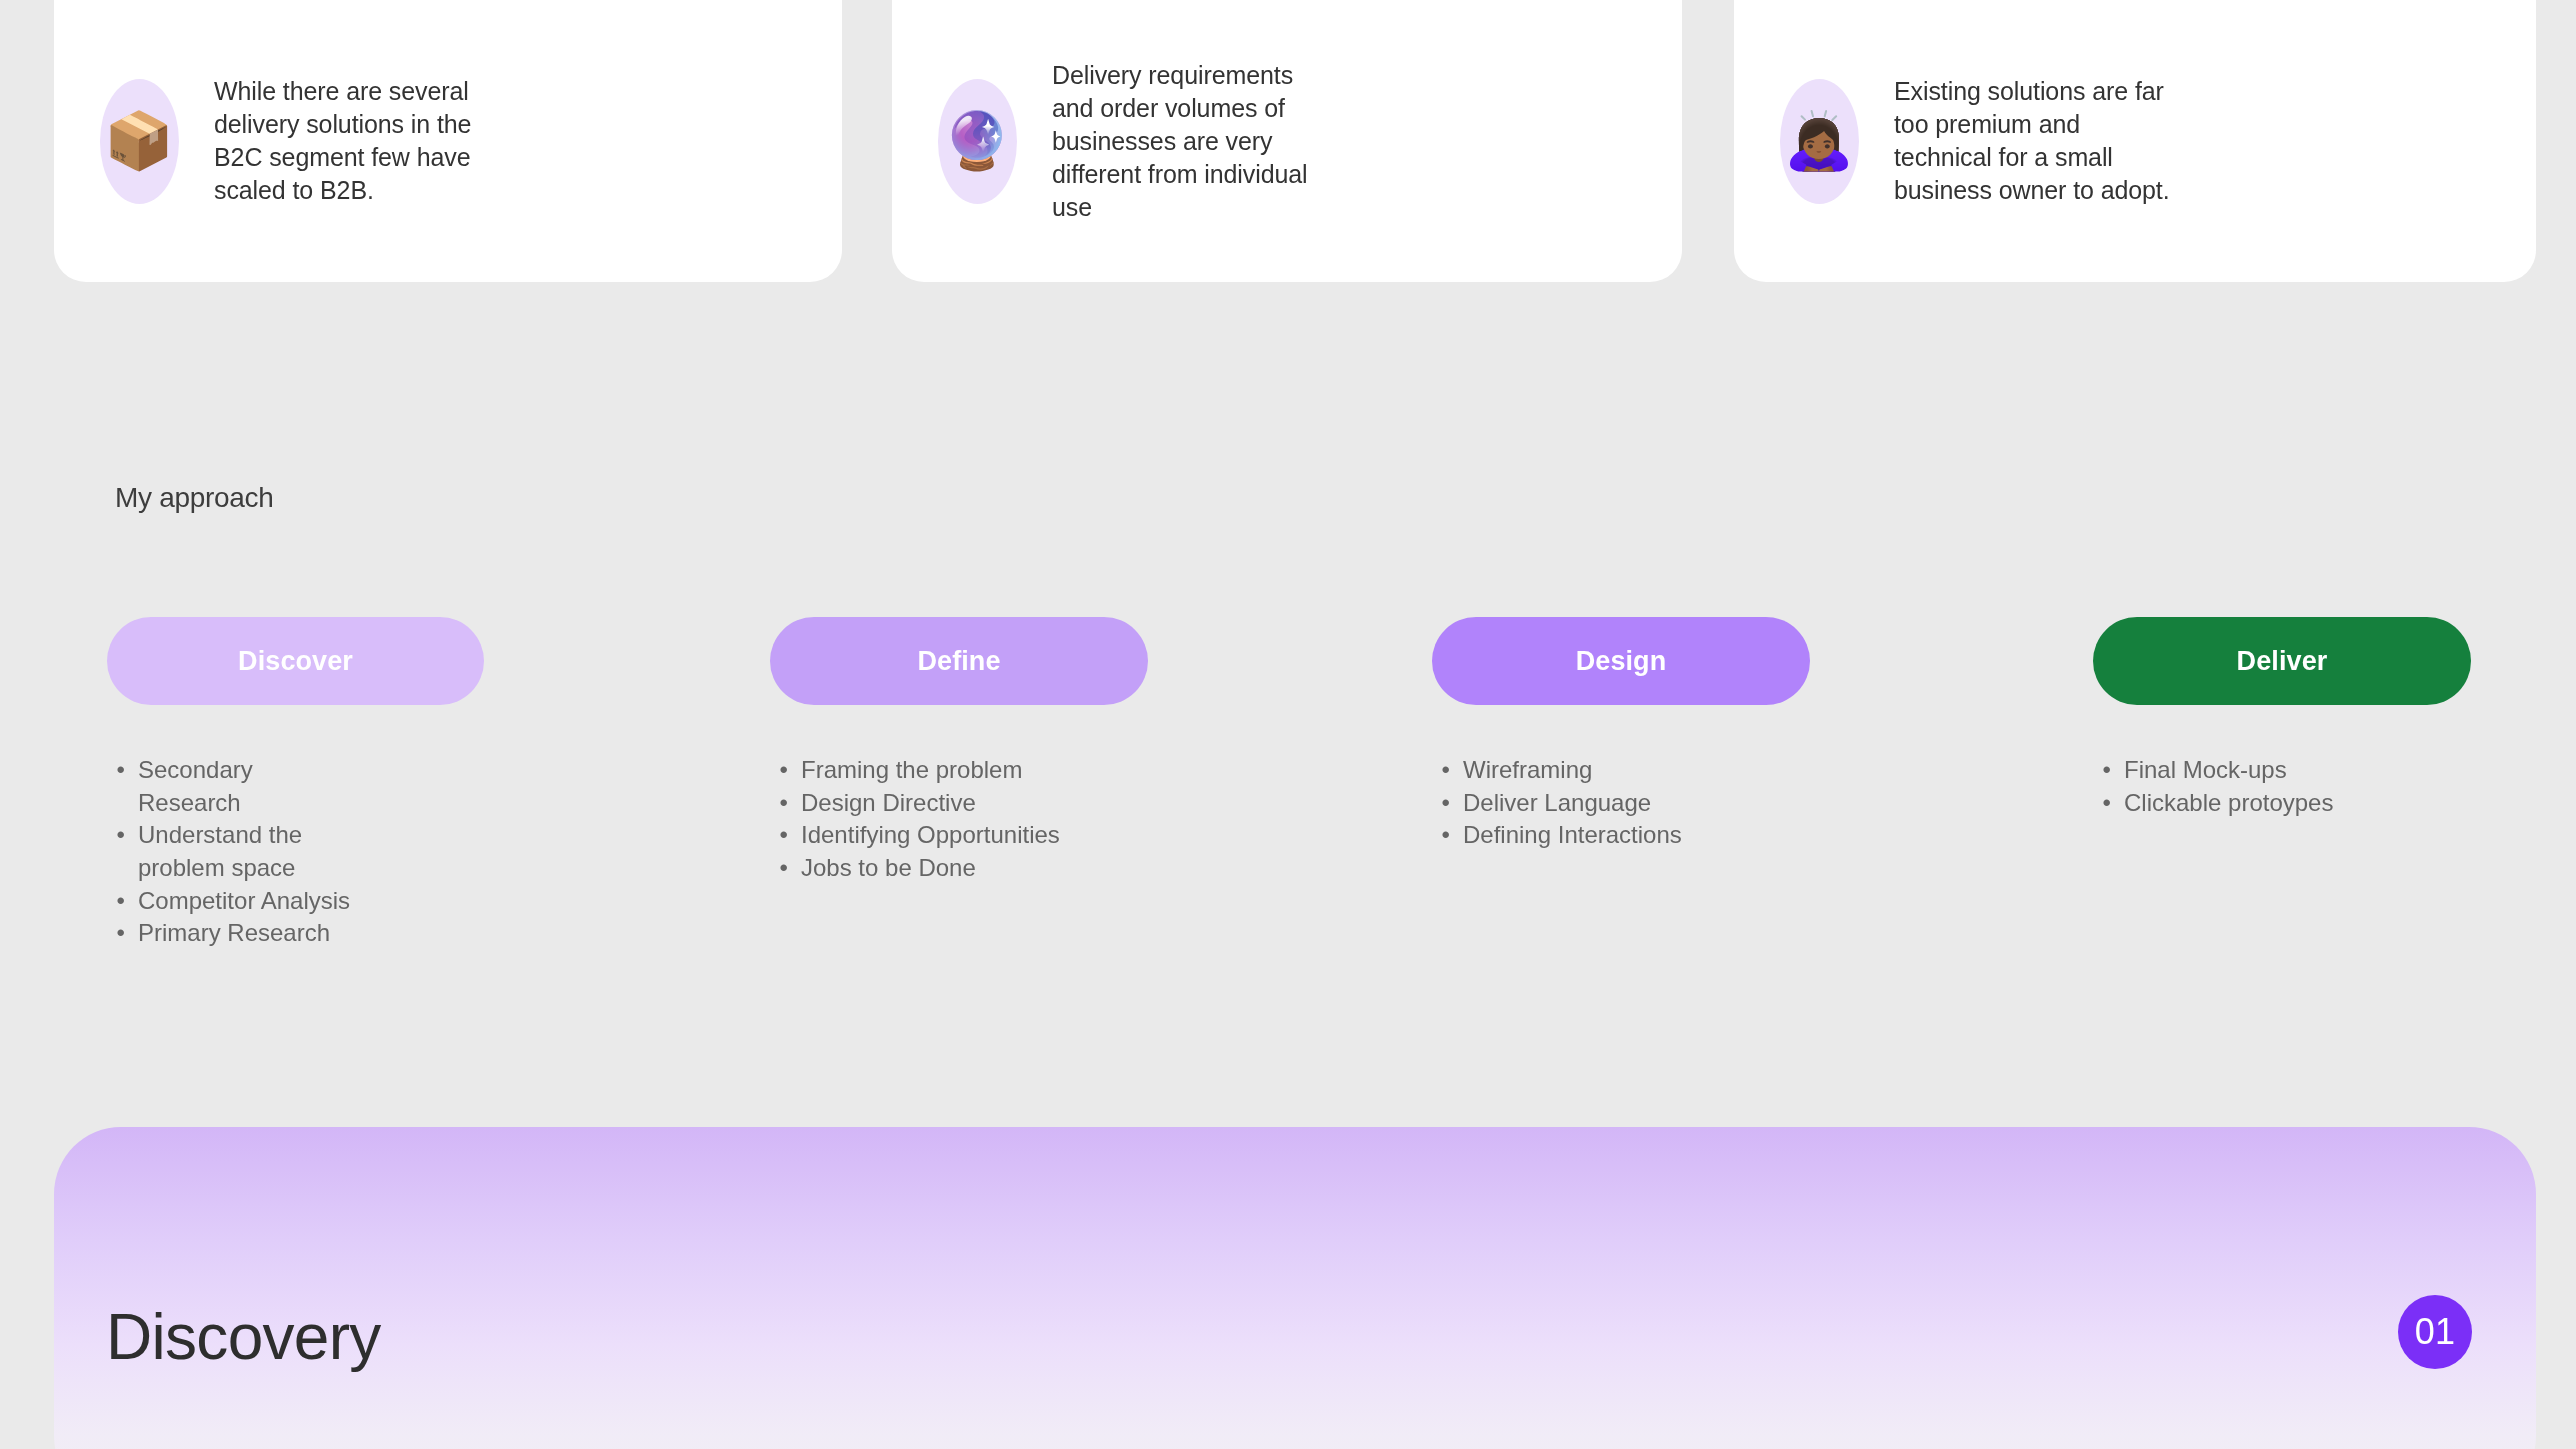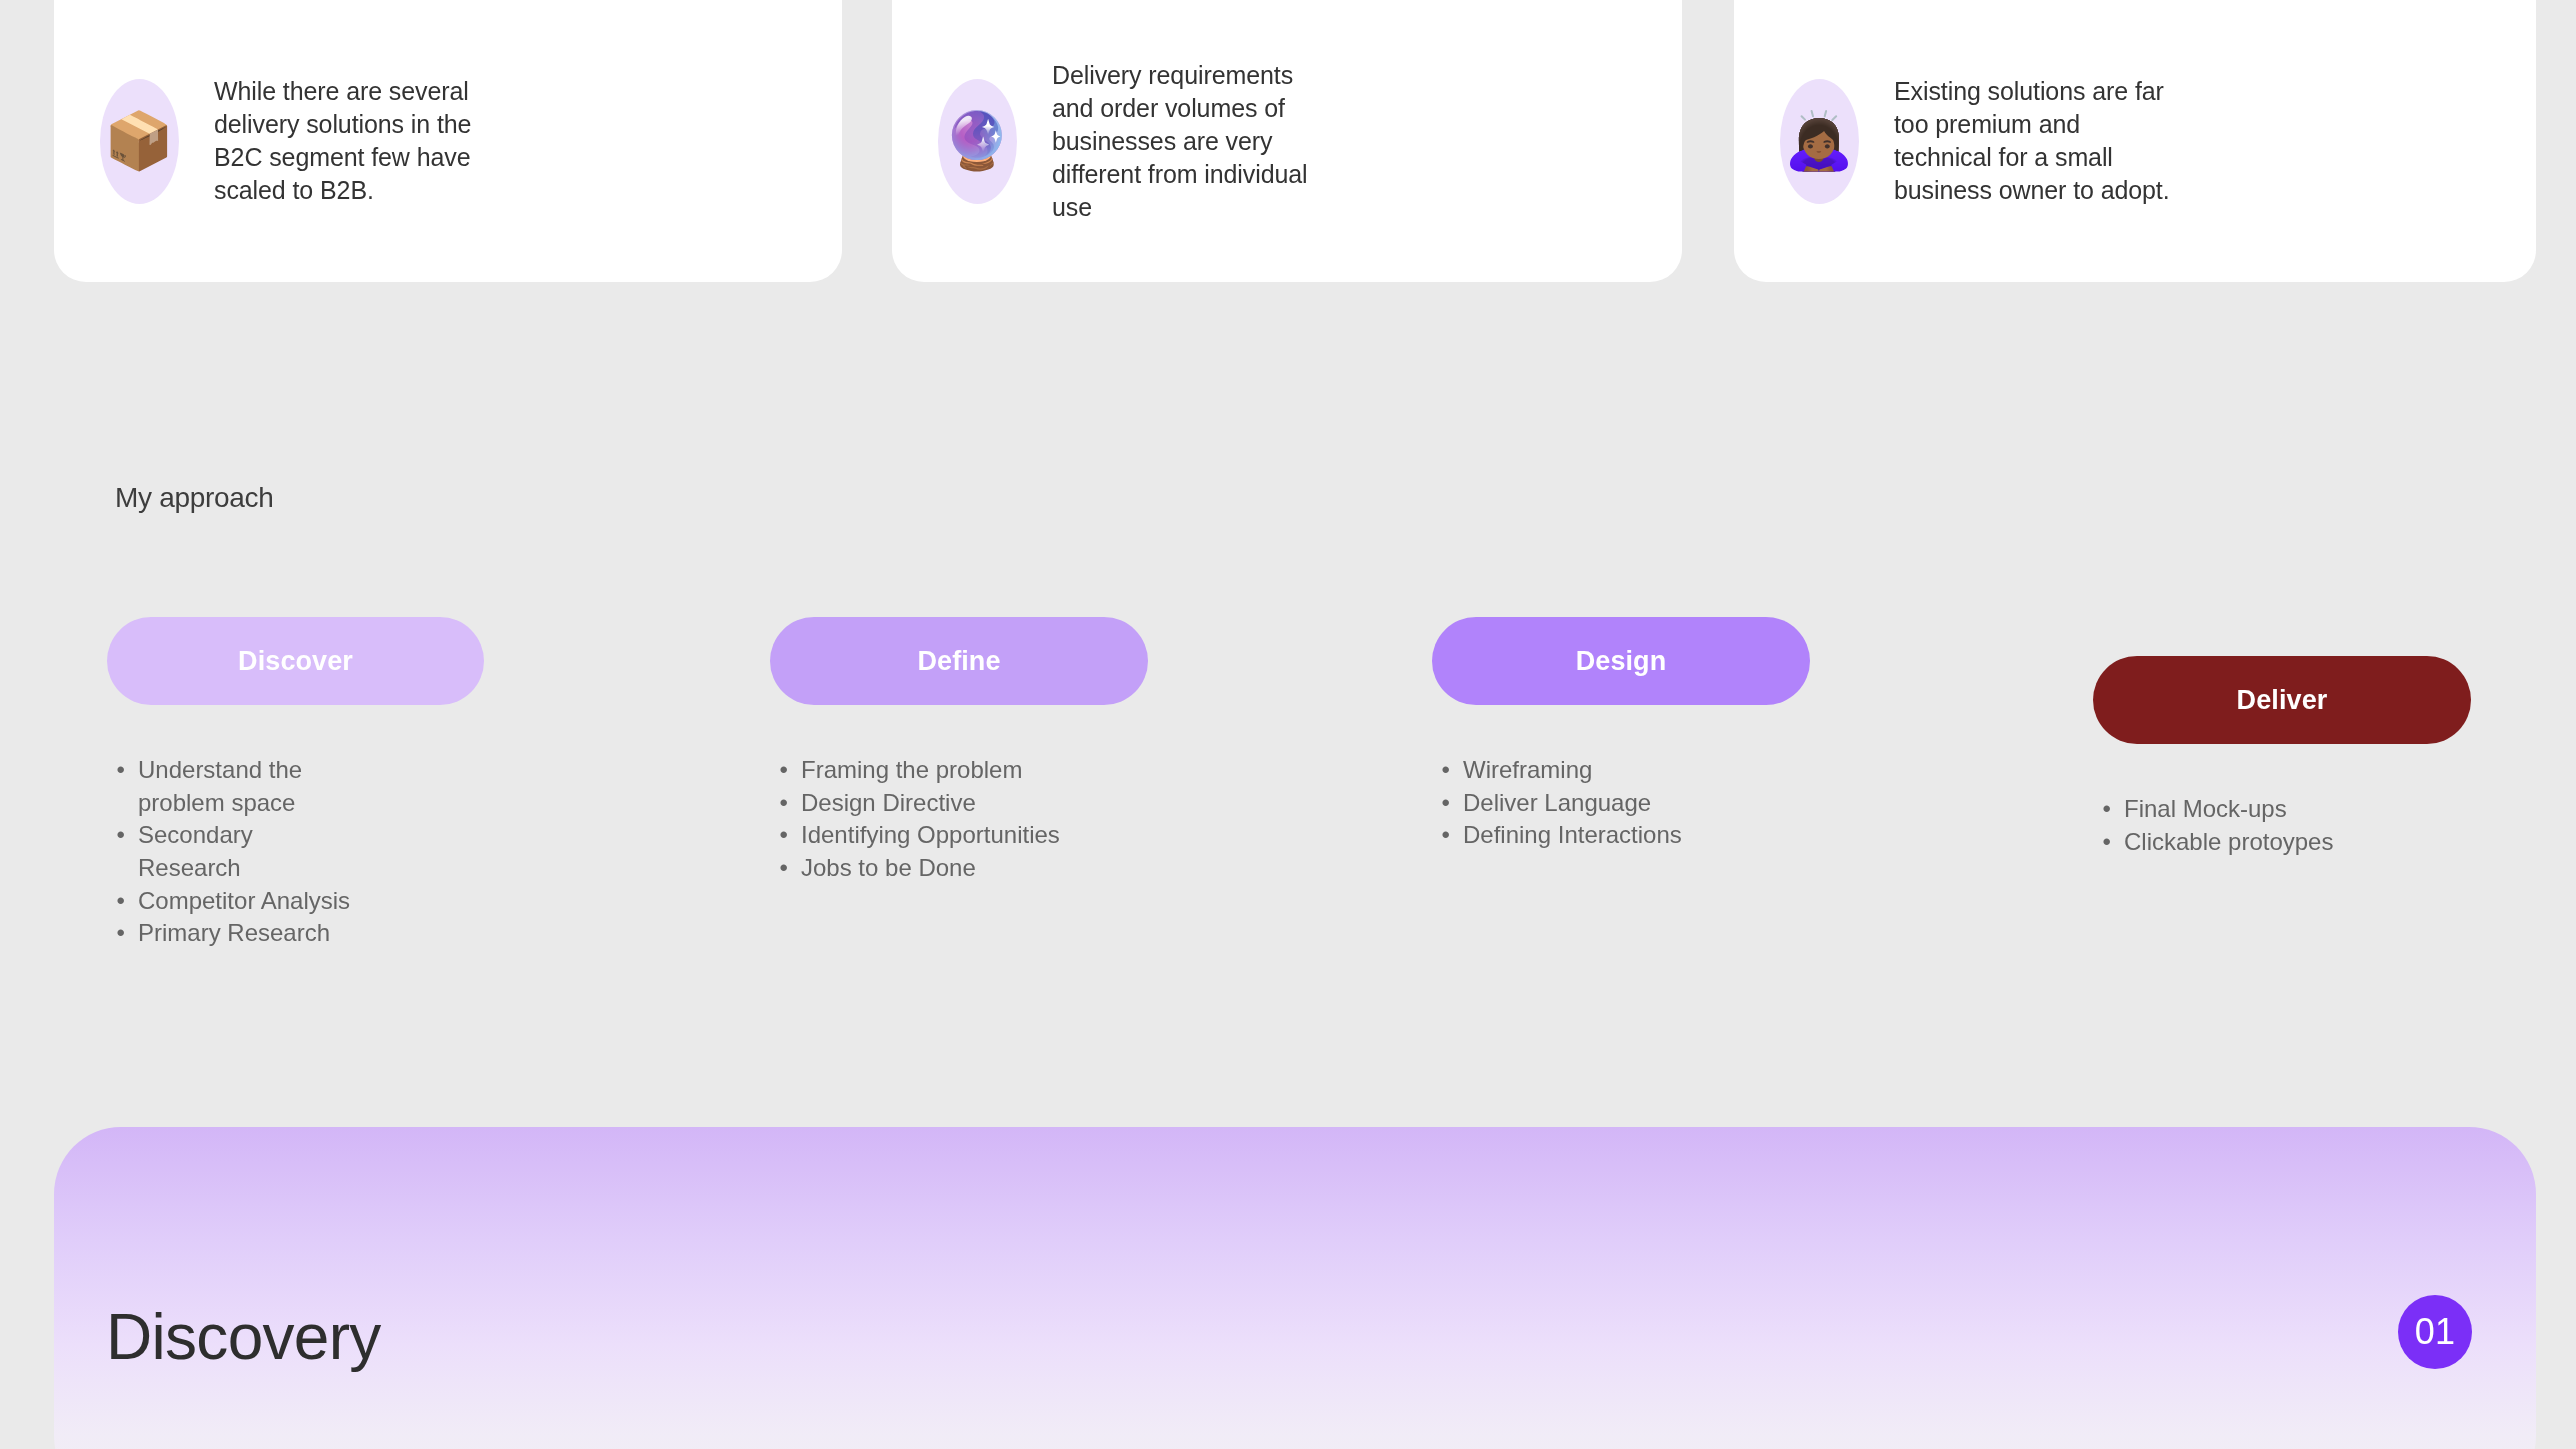--- a/index.html
+++ b/index.html
@@ -130,22 +130,22 @@
 
   </div>
 
   <h2 class="approach-title">My approach</h2>
 
   <div class="approach-grid">
 
     <div class="phase-col p0">
       <div class="phase-pill" style="background-color: rgb(216, 189, 250);">Discover</div>
       <ul class="phase-list">
+        <li>Secondary Research</li>
         <li>Understand the problem space</li>
-        <li>Secondary Research</li>
         <li>Competitor Analysis</li>
         <li>Primary Research</li>
       </ul>
     </div>
 
     <div class="phase-col p1">
       <div class="phase-pill" style="background-color: rgb(195, 160, 248);">Define</div>
       <ul class="phase-list">
         <li>Framing the problem</li>
         <li>Design Directive</li>
@@ -157,21 +157,21 @@
     <div class="phase-col p2">
       <div class="phase-pill" style="background-color: rgb(177, 131, 251);">Design</div>
       <ul class="phase-list">
         <li>Wireframing</li>
         <li>Deliver Language</li>
         <li>Defining Interactions</li>
       </ul>
     </div>
 
     <div class="phase-col p3">
-      <div class="phase-pill" style="background-color: #7f1d1d; margin-top: 39px;">Deliver</div>
+      <div class="phase-pill" style="background-color: #15803d;">Deliver</div>
       <ul class="phase-list">
         <li>Final Mock-ups</li>
         <li>Clickable protoypes</li>
       </ul>
     </div>
 
   </div>
 
   <div class="discovery-banner">
     <div class="discovery-title">Discovery</div>

